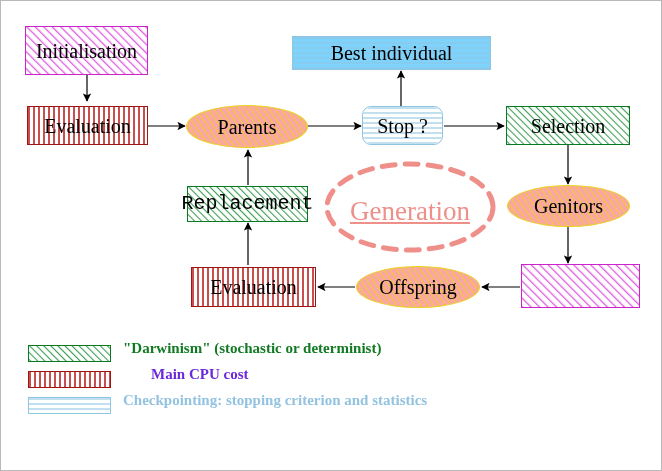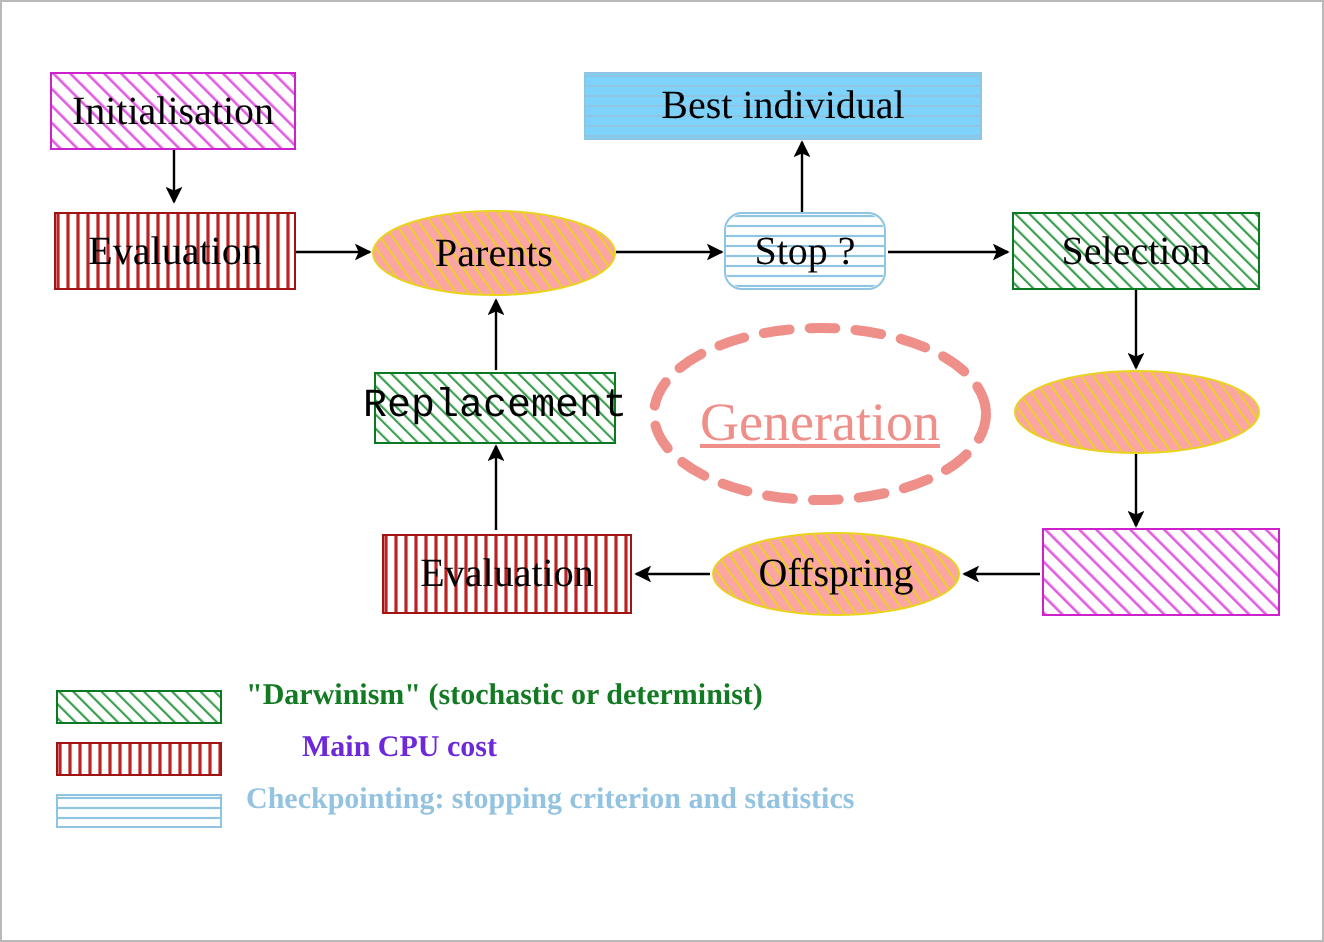--- a/index.html
+++ b/index.html
@@ -107,21 +107,21 @@
 
     <g>
       <line x1="247" y1="184" x2="247" y2="149" stroke="#000" stroke-width="1.2" marker-end="url(#arrH)"></line>
     </g>
 
     <g>
       <ellipse cx="409" cy="206" rx="83" ry="43" fill="none" stroke="#ef8f8a" stroke-width="5" stroke-dasharray="13 10" stroke-linecap="round"></ellipse>
     </g>
   </svg>
 
-  <div class="node sk-magenta t-ser fs20" style="left:24px;top:35px;width:123px;height:39px;">
+  <div class="node sk-magenta t-ser fs20" style="left:24px;top:25px;width:123px;height:49px;">
     <svg class="hatch">
         <rect width="100%" height="100%" fill="url(#p-mag)"></rect>
       </svg>
     <span class="lbl">Initialisation</span>
   </div>
 
   <div class="node sk-red t-ser fs20" style="left:26px;top:105px;width:121px;height:39px;">
     <svg class="hatch">
         <rect width="100%" height="100%" fill="url(#p-red)"></rect>
       </svg>
@@ -153,20 +153,21 @@
     <svg class="hatch">
         <rect width="100%" height="100%" fill="url(#p-grn)"></rect>
       </svg>
     <span class="lbl">Selection</span>
   </div>
 
   <div class="node sk-yellow-ell t-ser fs20" style="left:506px;top:184px;width:123px;height:42px;">
     <svg class="hatch" style="border-radius:50%;">
         <rect width="100%" height="100%" fill="url(#p-yel)"></rect>
       </svg>
+    <span class="lbl">Genitors</span>
   </div>
 
   <div class="node sk-magenta t-ser fs14" style="left:520px;top:263px;width:119px;height:44px;">
     <svg class="hatch">
         <rect width="100%" height="100%" fill="url(#p-mag)"></rect>
       </svg>
   </div>
 
   <div class="node sk-yellow-ell t-ser fs20" style="left:355px;top:265px;width:124px;height:42px;">
     <svg class="hatch" style="border-radius:50%;">

